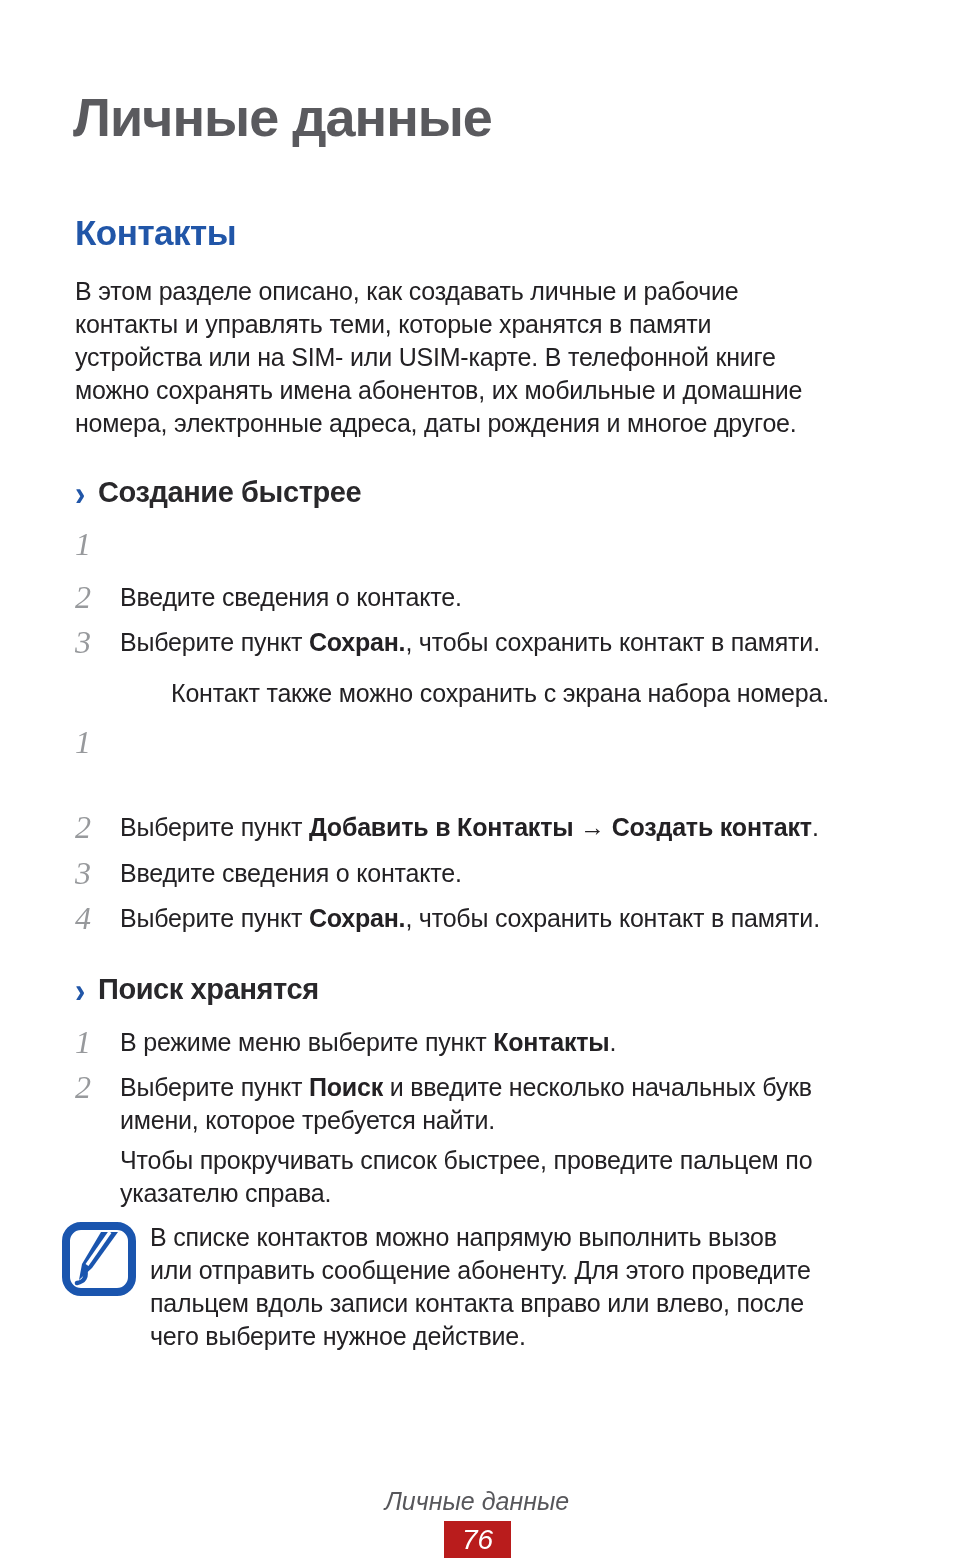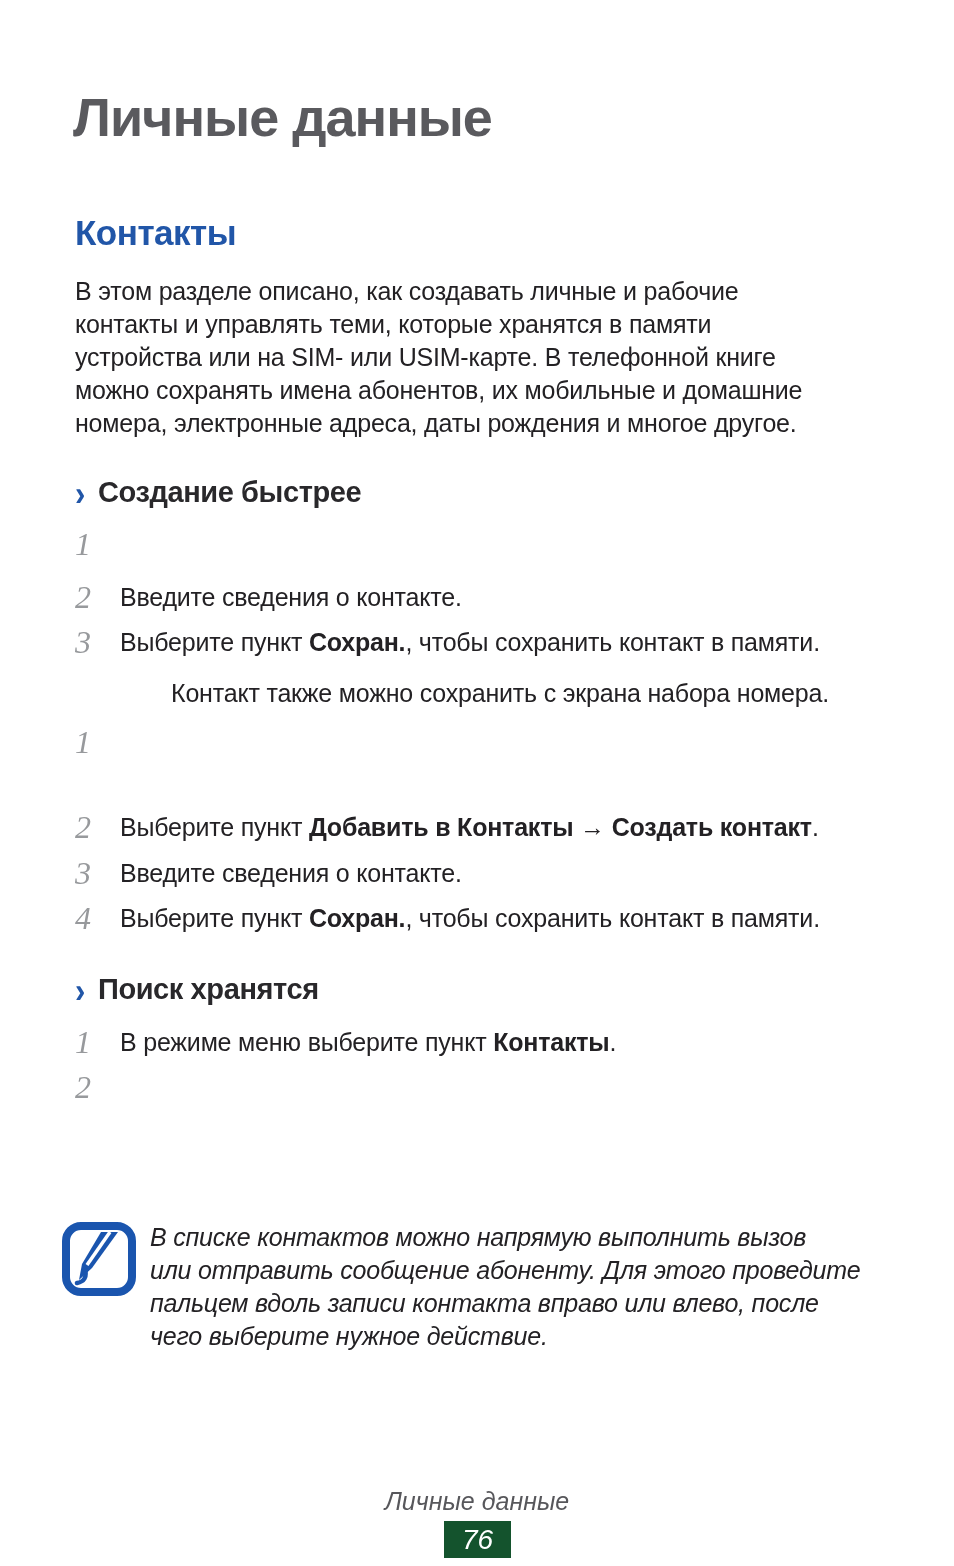--- a/index.html
+++ b/index.html
@@ -66,29 +66,29 @@
   .c-step3{top:594px;}
   .para-dialer{left:75px;top:645px;width:850px;text-align:center;}
   .d-step1{top:694px;}
   .d-step2{top:779px;}
   .d-step3{top:825px;}
   .d-step4{top:870px;}
   .s-step1{top:994px;}
   .s-step2{top:1039px;}
   .tip{left:120px;top:1112px;width:790px;}
   .note-icon{left:62px;top:1190px;width:74px;height:74px;}
-  .note-text{left:150px;top:1189px;width:770px;font-style:italic;}
+  .note-text{left:150px;top:1189px;width:770px;}
   .footer-chapter{
     left:0;top:1455px;width:954px;text-align:center;
     font-style:italic;font-size:25px;letter-spacing:0;
     color:#57575b;
   }
   .page-badge{
     left:444px;top:1489px;width:67px;height:37px;
-    background:#14532d;
+    background:#b91c1c;
     display:flex;align-items:center;justify-content:center;
     font-style:italic;font-size:28px;color:#ffffff;
     font-family:"Liberation Sans", sans-serif;
   }
 </style>
 </head>
 <body>
 
 <div class="page">
 
@@ -141,22 +141,26 @@
     <span class="chev">›</span>
     <span>Поиск хранятся</span>
   </div>
 
   <div class="abs step s-step1">
     <span class="num">1</span>
     <span class="stext"><span>В режиме меню выберите пункт </span><span class="b">Контакты</span><span>.</span></span>
   </div>
   <div class="abs step s-step2">
     <span class="num">2</span>
+    <span class="stext"><span>Выберите пункт </span><span class="b">Поиск</span><span> и введите несколько начальных букв
+имени, которое требуется найти.</span></span>
   </div>
 
+  <div class="abs body-text tip">Чтобы прокручивать список быстрее, проведите пальцем по
+указателю справа.</div>
 
   <div class="abs note-icon">
     <svg width="74" height="74" viewBox="0 0 74 74" aria-hidden="true">
       <rect x="4" y="4" width="66" height="66" rx="15" fill="#ffffff" stroke="#1a55ae" stroke-width="8"></rect>
       <path d="M39 10 L56 10 L30 46 L17 58 L20 42 Z" fill="#1a55ae"></path>
       <path d="M48 10 L25 43" stroke="#ffffff" stroke-width="3.5" fill="none"></path>
       <path d="M15 61 Q26 59 23 47" stroke="#1a55ae" stroke-width="4.5" fill="none" stroke-linecap="round"></path>
     </svg>
   </div>
   <div class="abs body-text note-text">В списке контактов можно напрямую выполнить вызов

